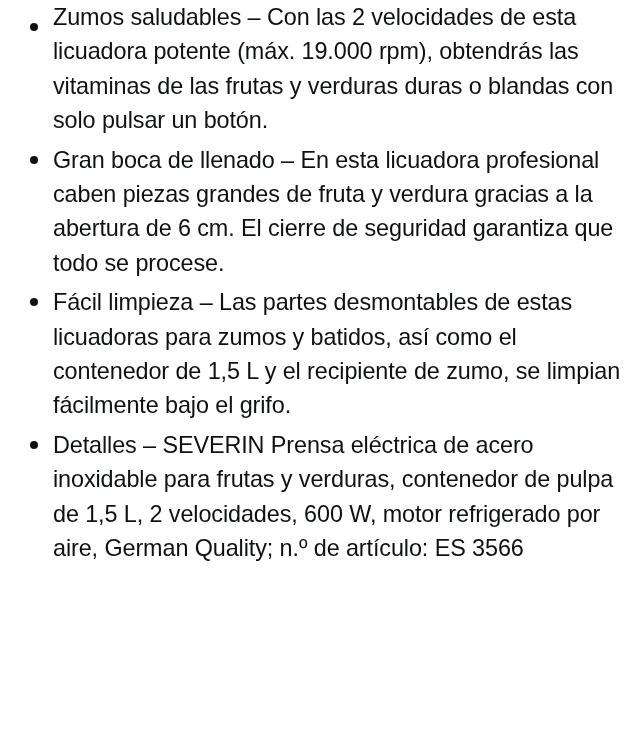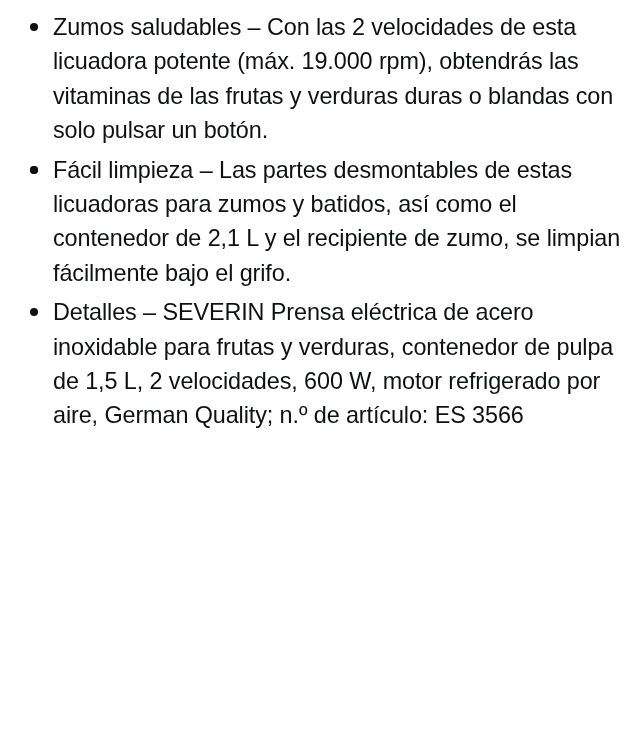--- a/index.html
+++ b/index.html
@@ -38,28 +38,29 @@
       background: #0f1111;
     }
     .feature-text {
       display: block;
     }
   </style>
 </head>
 <body>
 
 <ul class="feature-list">
-  <li class="feature-item" style="padding-top:10px; margin-bottom:5px;">
+  <li class="feature-item" style="margin-bottom:5px;">
     <span class="bullet" style="top:23px;"></span>
     <span class="feature-text">Zumos saludables – Con las 2 velocidades de esta licuadora potente (máx. 19.000 rpm), obtendrás las vitaminas de las frutas y verduras duras o blandas con solo pulsar un botón.</span>
   </li>
   <li class="feature-item" style="margin-bottom:5px;">
     <span class="bullet" style="top:13px;"></span>
+    <span class="feature-text">Gran boca de llenado – En esta licuadora profesional caben piezas grandes de fruta y verdura gracias a la abertura de 6 cm. El cierre de seguridad garantiza que todo se procese.</span>
   </li>
   <li class="feature-item" style="margin-bottom:5px;">
     <span class="bullet" style="top:13px;"></span>
-    <span class="feature-text">Fácil limpieza – Las partes desmontables de estas licuadoras para zumos y batidos, así como el contenedor de 2,1 L y el recipiente de zumo, se limpian fácilmente bajo el grifo.</span>
+    <span class="feature-text">Fácil limpieza – Las partes desmontables de estas licuadoras para zumos y batidos, así como el contenedor de 1,5 L y el recipiente de zumo, se limpian fácilmente bajo el grifo.</span>
   </li>
   <li class="feature-item">
     <span class="bullet" style="top:13px;"></span>
     <span class="feature-text">Detalles – SEVERIN Prensa eléctrica de acero inoxidable para frutas y verduras, contenedor de pulpa de 1,5 L, 2 velocidades, 600 W, motor refrigerado por aire, German Quality; n.º de artículo: ES 3566</span>
   </li>
 </ul>
 
 </body></html>

